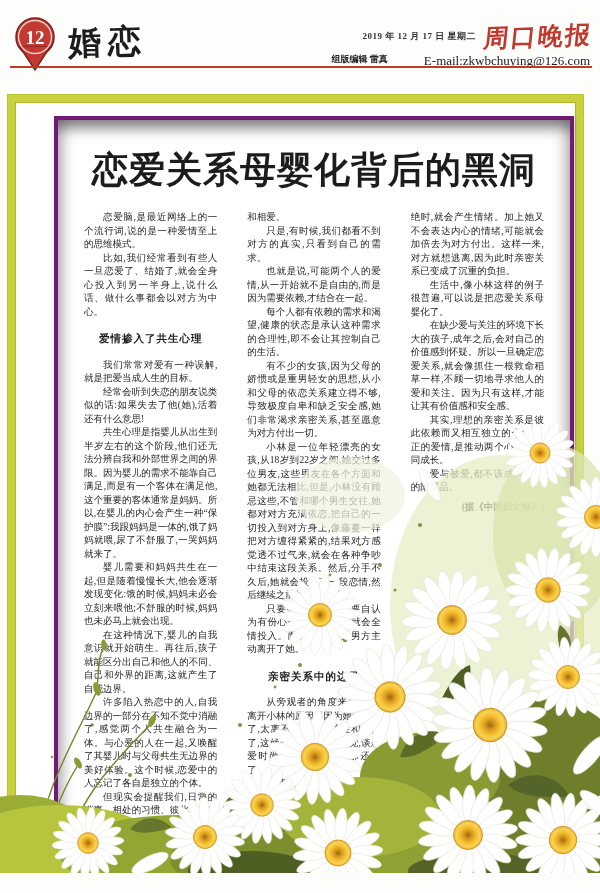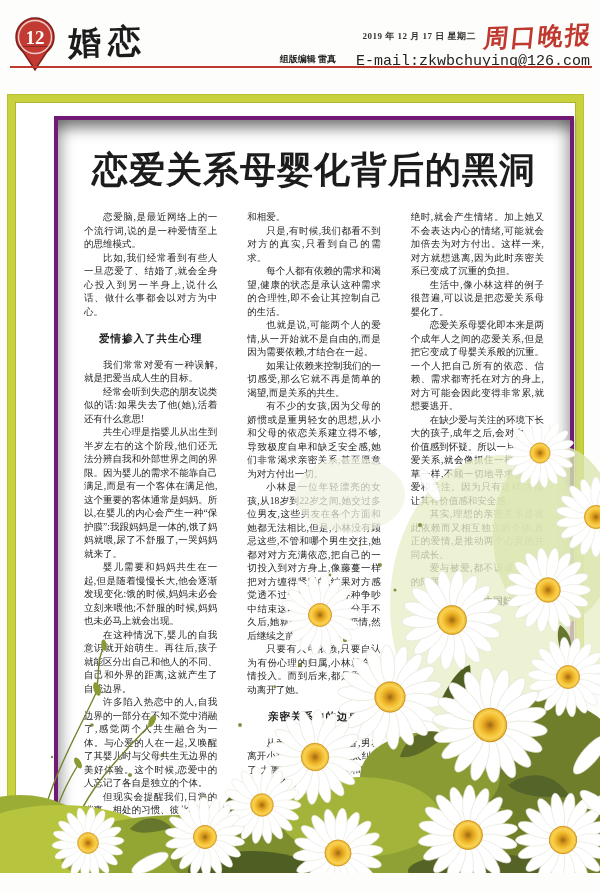--- a/index.html
+++ b/index.html
@@ -21,23 +21,23 @@
     letter-spacing:7px;transform:rotate(-2deg);font-family:"Liberation Serif",serif;
   }
   .header-right{position:absolute;right:8px;top:24px;text-align:right;}
   .hr-row1{display:flex;align-items:center;justify-content:flex-end;gap:8px;}
   .date-text{font-size:9px;color:#333;font-weight:bold;letter-spacing:.5px;}
   .masthead{
     font-size:25px;font-weight:900;color:var(--accent);
     transform:skewX(-8deg) rotate(-2deg);letter-spacing:2px;line-height:1;
     font-family:"Liberation Serif",serif;
   }
-  .hr-row2{display:flex;justify-content:flex-end;gap:20px;margin-top:4px;padding-right:2px;}
+  .hr-row2{display:flex;justify-content:flex-end;gap:36px;margin-top:4px;padding-right:2px;}
   .editor-credit{font-size:9px;font-weight:bold;color:#222;}
-  .email-text{font-size:15px;color:#222;font-family:Liberation Mono, monospace;}
+  .email-text{font-size:13px;color:#222;}
   .red-rule{position:absolute;top:66px;left:10px;width:582px;height:2px;background:var(--accent);}
   
   .green-frame{
     position:absolute;left:8px;top:95px;width:561px;height:754px;
     border:7px solid var(--frame-green);
     box-shadow:inset 0 0 0 1px #aeb62e, 0 0 0 1px #b9c134;
     background:#ffffff;
   }
   .inner-frame{
     position:absolute;left:54px;top:116px;width:512px;height:700px;
@@ -102,34 +102,32 @@
             <p class="para">经常会听到失恋的朋友说类似的话:如果失去了他(她),活着还有什么意思!</p>
             <p class="para">共生心理是指婴儿从出生到半岁左右的这个阶段,他们还无法分辨自我和外部世界之间的界限。因为婴儿的需求不能靠自己满足,而是有一个客体在满足他,这个重要的客体通常是妈妈。所以,在婴儿的内心会产生一种“保护膜”:我跟妈妈是一体的,饿了妈妈就喂,尿了不舒服了,一哭妈妈就来了。</p>
             <p class="para">婴儿需要和妈妈共生在一起,但是随着慢慢长大,他会逐渐发现变化:饿的时候,妈妈未必会立刻来喂他;不舒服的时候,妈妈也未必马上就会出现。</p>
             <p class="para">在这种情况下,婴儿的自我意识就开始萌生。再往后,孩子就能区分出自己和他人的不同、自己和外界的距离,这就产生了自我边界。</p>
             <p class="para">许多陷入热恋中的人,自我边界的一部分在不知不觉中消融了,感觉两个人共生融合为一体。与心爱的人在一起,又唤醒了其婴儿时与父母共生无边界的美好体验。这个时候,恋爱中的人忘记了各自是独立的个体。</p>
             <p class="para">但现实会提醒我们,日常的琐事、相处的习惯、彼此不同的观念与想法,会使我们产生各种各样的矛盾和冲突。</p>
           </div>
         <div class="col">
             <p class="para cont">和相爱。</p>
             <p class="para">只是,有时候,我们都看不到对方的真实,只看到自己的需求。</p>
+            <p class="para">也就是说,可能两个人的爱情,从一开始就不是自由的,而是因为需要依赖,才结合在一起。</p>
             <p class="para">每个人都有依赖的需求和渴望,健康的状态是承认这种需求的合理性,即不会让其控制自己的生活。</p>
-            <p class="para">也就是说,可能两个人的爱情,从一开始就不是自由的,而是因为需要依赖,才结合在一起。</p>
-            <p class="para">如果让依赖来控制我们的一切感受,那么它就不再是简单的渴望,而是关系的共生。</p>
             <p class="para">有不少的女孩,因为父母的娇惯或是重男轻女的思想,从小和父母的依恋关系建立得不够,导致极度自卑和缺乏安全感,她们非常渴求亲密关系,甚至愿意为对方付出一切。</p>
             <p class="para">小林是一位年轻漂亮的女孩,从18岁到22岁之间,她交过多位男友,这些男友在各个方面和她都无法相比,但是,小林没有顾忌这些,不管和哪个男生交往,她都对对方充满依恋,把自己的一切投入到对方身上,像藤蔓一样把对方缠得紧紧的,结果对方感觉透不过气来,就会在各种争吵中结束这段关系。然后,分手不久后,她就会投入下一段恋情,然后继续之前的恶性循环。</p>
             <p class="para">只要有人可依赖,只要自认为有份心理的归属,小林就会全情投入。而到后来,都是男方主动离开了她。</p>
             <h3 class="subhead">亲密关系中的边界</h3>
             <p class="para">从旁观者的角度来看,男友离开小林的原因是因为她太纠缠了,太离不开别人的关注和呵护了,这就会给对方一种感觉,谈恋爱时尚且如此,结婚了那还得了。</p>
             <p class="para">爱情是一种亲密的关系,而我们最初对亲密关系的学习,都来自于我们和父母的关系模式。</p>
           </div>
         <div class="col">
             <p class="para cont">绝时,就会产生情绪。加上她又不会表达内心的情绪,可能就会加倍去为对方付出。这样一来,对方就想逃离,因为此时亲密关系已变成了沉重的负担。</p>
             <p class="para">生活中,像小林这样的例子很普遍,可以说是把恋爱关系母婴化了。</p>
-            <p class="para">恋爱关系母婴化即本来是两个成年人之间的恋爱关系,但是把它变成了母婴关系般的沉重。一个人把自己所有的依恋、信赖、需求都寄托在对方的身上,对方可能会因此变得非常累,就想要逃开。</p>
             <p class="para">在缺少爱与关注的环境下长大的孩子,成年之后,会对自己的价值感到怀疑。所以一旦确定恋爱关系,就会像抓住一根救命稻草一样,不顾一切地寻求他人的爱和关注。因为只有这样,才能让其有价值感和安全感。</p>
             <p class="para">其实,理想的亲密关系是彼此依赖而又相互独立的个体,真正的爱情,是推动两个心灵的共同成长。</p>
             <p class="para">爱与被爱,都不该成为对方的附属品。</p>
             <p class="attribution">(据《中国妇女报》)</p>
           </div>
       </div>
     </div>
   </div>
 
   <svg class="flowers" viewBox="0 0 600 448">

